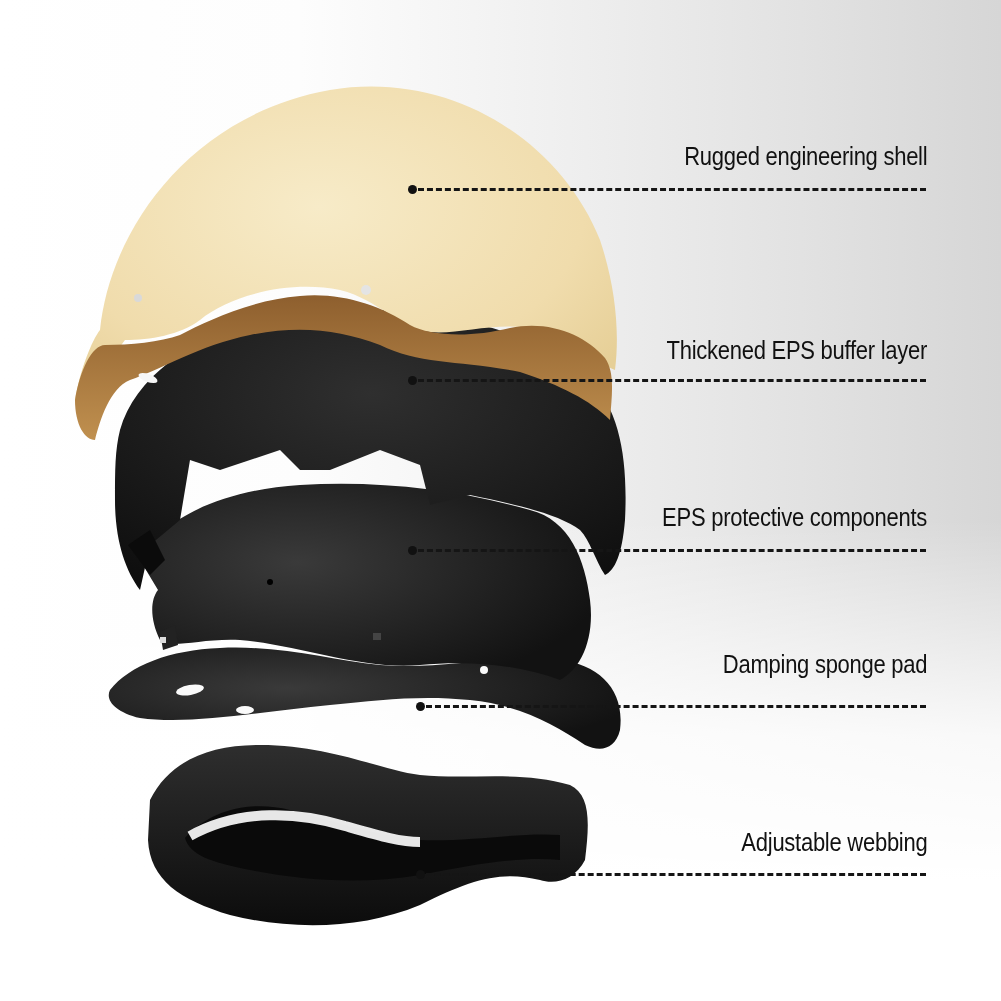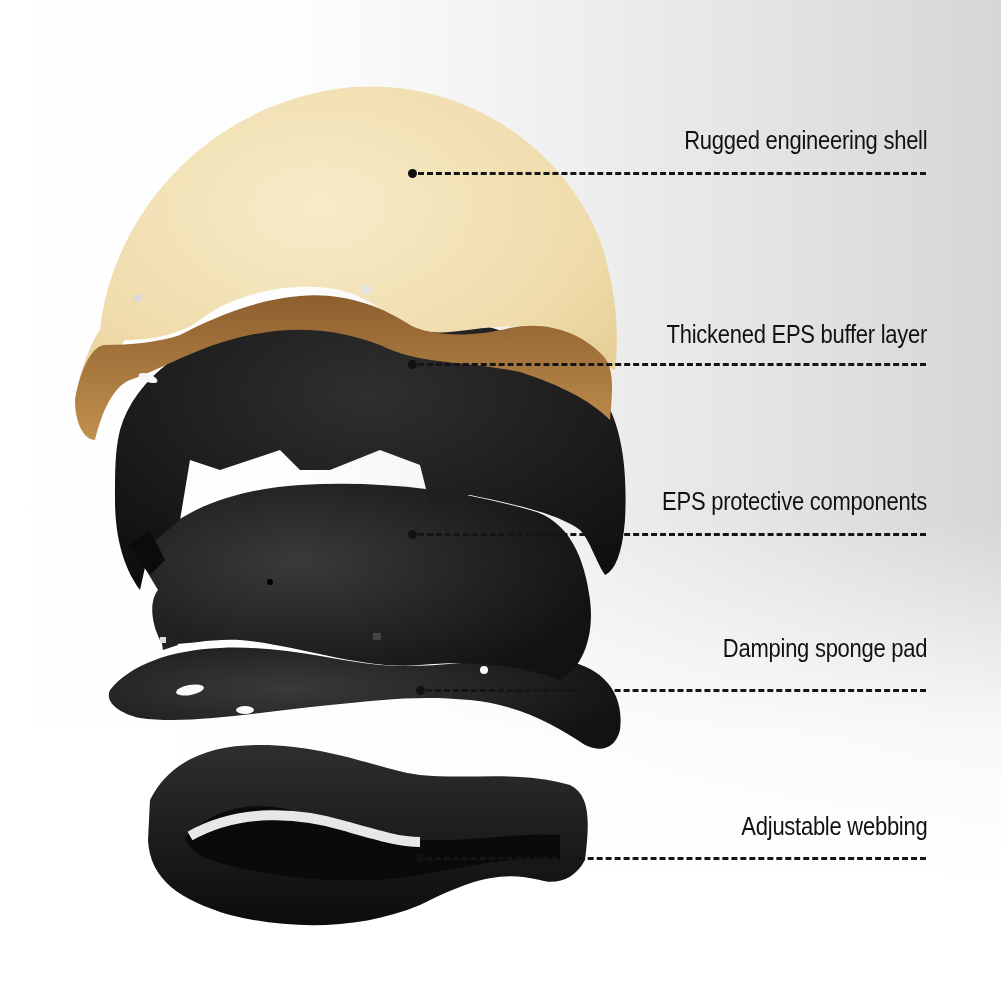--- a/index.html
+++ b/index.html
@@ -7,21 +7,21 @@
     width: 1001px; height: 1001px; overflow: hidden; position: relative;
     background: linear-gradient(90deg, #ffffff 0%, #fdfdfd 30%, #f0f0f0 55%, #e2e2e2 80%, #d6d6d6 100%);
     font-family: "Liberation Sans", sans-serif;
   }
   .bottom-fade {
     position: absolute; left: 0; right: 0; top: 520px; bottom: 0;
     background: linear-gradient(180deg, rgba(255,255,255,0) 0%, rgba(255,255,255,0.85) 45%, #ffffff 75%);
     pointer-events: none;
   }
   #illustration { position: absolute; left: 0; top: 0; width: 1001px; height: 1001px; }
-  .callout { position: absolute; left: 0; top: 0; width: 1001px; height: 1px; }
+  .callout { position: absolute; left: 0; top: 16px; width: 1001px; height: 1px; }
   .callout .label {
     position: absolute; right: 74px; font-size: 25px; color: #111;
     white-space: nowrap; letter-spacing: -0.3px;
     font-family: "Liberation Sans Narrow", "Liberation Sans", sans-serif;
     transform: scaleX(0.88); transform-origin: right center;
   }
   .callout .leader {
     position: absolute; height: 0; border-top: 3px dashed #151515;
   }
   .callout .dot {

